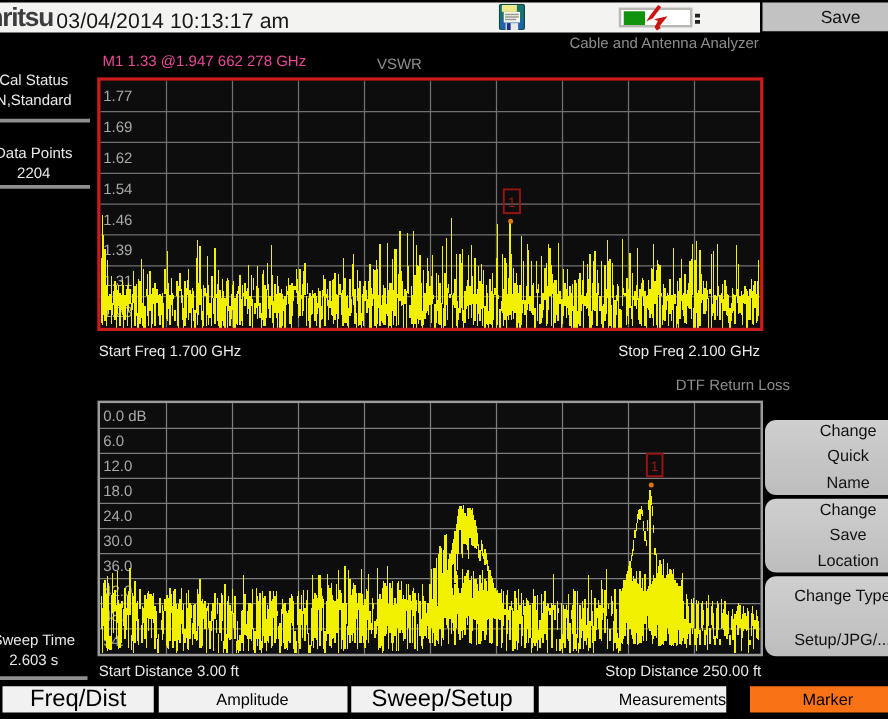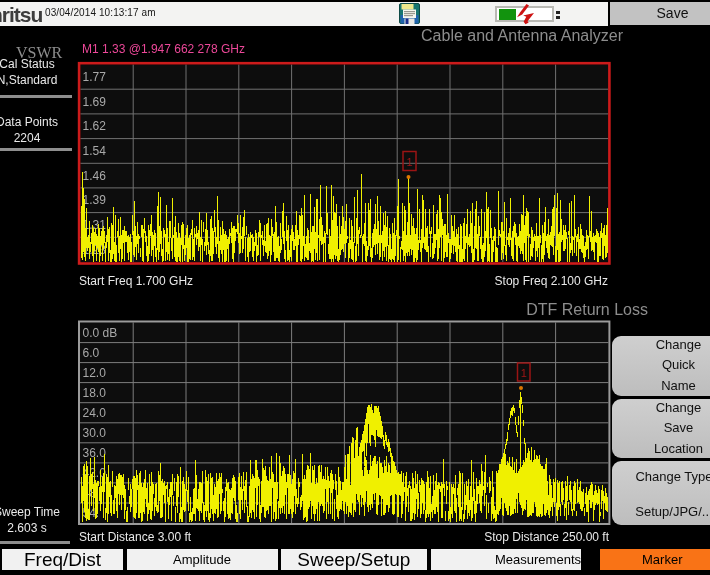--- a/index.html
+++ b/index.html
@@ -1,27 +1,27 @@
 <!DOCTYPE html>
 <html><head><meta charset="utf-8">
 <style>
 html,body{margin:0;padding:0;background:#000;width:710px;height:575px;overflow:hidden;
 font-family:"Liberation Sans",sans-serif;}
 .abs{position:absolute;}
 .wtxt{color:#e9e9e9;font-size:12px;white-space:nowrap;}
-.gtxt{color:#8d8d8d;font-size:16px;white-space:nowrap;padding-left:16px;}
+.gtxt{color:#8d8d8d;font-size:12px;white-space:nowrap;}
 </style></head>
 <body>
 
 <div class="abs" style="left:0;top:2px;width:607.5px;height:23.5px;background:#f3f3f2;"></div>
 
 <div class="abs" style="left:0px;top:2px;width:43px;height:23px;overflow:hidden;">
   <div class="abs" style="left:-10px;top:1px;color:#3d3d3d;font-size:21px;font-weight:bold;letter-spacing:-1px;">nritsu</div>
 </div>
-<div class="abs" style="left:45px;top:7px;color:#161616;font-size:10px;letter-spacing:0.1px;">03/04/2014 10:13:17 am</div>
+<div class="abs" style="left:45px;top:7px;color:#161616;font-size:17px;letter-spacing:0.1px;">03/04/2014 10:13:17 am</div>
 
 <svg class="abs" style="left:399px;top:3px" width="21" height="21" viewBox="0 0 21 21">
   <rect x="0.5" y="0.5" width="20" height="20" rx="1.5" fill="#19766f" stroke="#0d4a46"></rect>
   <rect x="1.5" y="12" width="18" height="8.5" fill="#2063ad"></rect>
   <rect x="2.5" y="1" width="12" height="5.5" fill="#efe98c"></rect>
   <rect x="4" y="6.5" width="13" height="8.5" fill="#f7f7ee"></rect>
   <rect x="5" y="8" width="11" height="1.2" fill="#9a9a90"></rect>
   <rect x="5" y="10" width="11" height="1.2" fill="#9a9a90"></rect>
   <rect x="5" y="12" width="9" height="1.2" fill="#9a9a90"></rect>
   <rect x="5.5" y="15.5" width="10" height="5.5" fill="#e8e8e4"></rect>
@@ -35,21 +35,21 @@
    <path d="M21.5 4 L24 5.6 L17.2 14.6 L12 17.2 L15.2 12.2 Z"></path>
    <path d="M18.2 15.4 L29 13 L22.5 21.2 L23.7 22.4 L20.5 24.3 L18.6 21.8 L21.3 16.8 Z"></path>
   </g>
 </svg>
 <div class="abs" style="left:556px;top:11px;width:4px;height:3px;background:#222;"></div>
 <div class="abs" style="left:556px;top:16px;width:4px;height:3px;background:#222;"></div>
 
 <div class="abs" style="left:609.5px;top:1.5px;width:126px;height:23px;background:#c2c2c2;color:#111;font-size:14px;line-height:23px;text-align:center;">Save</div>
 
 <div class="gtxt abs" style="left:0;top:26.5px;width:607px;text-align:right;">Cable and Antenna Analyzer</div>
-<div class="gtxt abs" style="left:0;top:44px;width:607px;text-align:left;font-family:Liberation Serif, serif;">VSWR</div>
+<div class="gtxt abs" style="left:16px;top:44px;width:607px;text-align:center;">VSWR</div>
 <div class="gtxt abs" style="left:0;top:301px;width:608px;text-align:right;margin-left:24px;">DTF Return Loss</div>
 
 <div class="abs" style="left:82px;top:42px;color:#ec4899;font-size:12px;">M1 1.33 @1.947 662 278 GHz</div>
 
 <div class="abs wtxt" style="left:-19px;top:57px;width:92px;text-align:center;">Cal Status</div>
 <div class="abs wtxt" style="left:-19px;top:73px;width:92px;text-align:center;">N,Standard</div>
 <div class="abs" style="left:0;top:94.5px;width:72px;height:3px;background:#8e8e8e;"></div>
 <div class="abs wtxt" style="left:-19px;top:115px;width:92px;text-align:center;">Data Points</div>
 <div class="abs wtxt" style="left:-19px;top:130.5px;width:92px;text-align:center;">2204</div>
 <div class="abs" style="left:0;top:148px;width:72px;height:3px;background:#8e8e8e;"></div>

